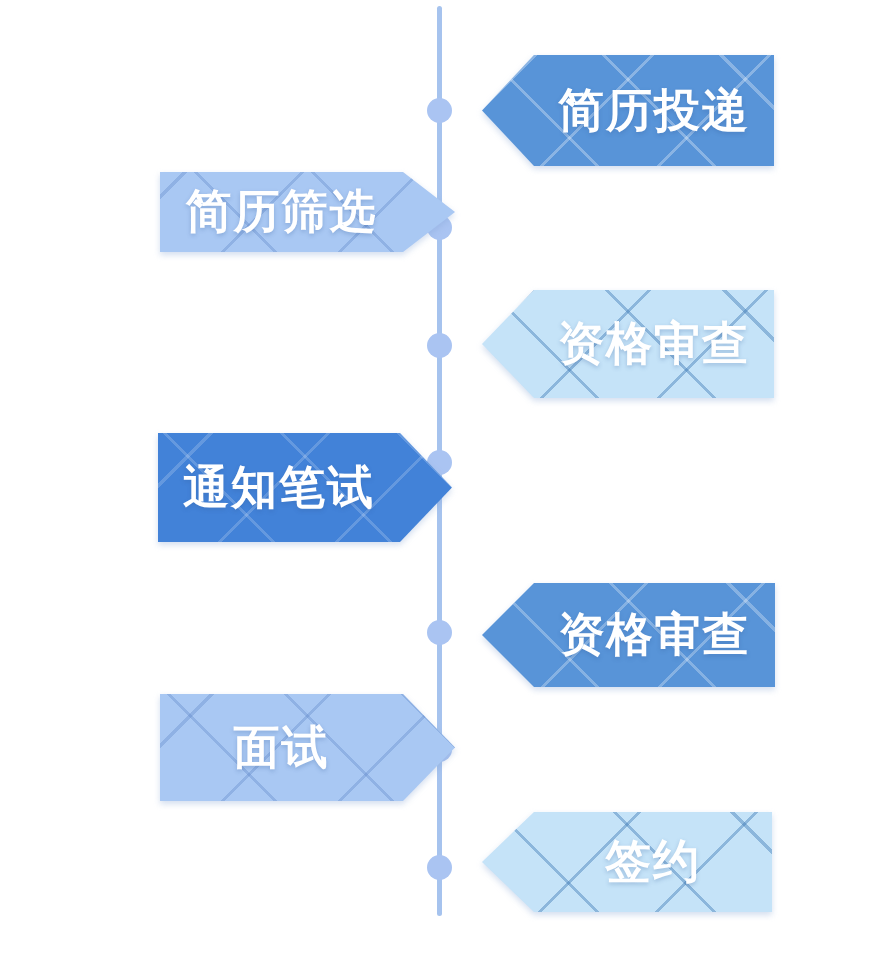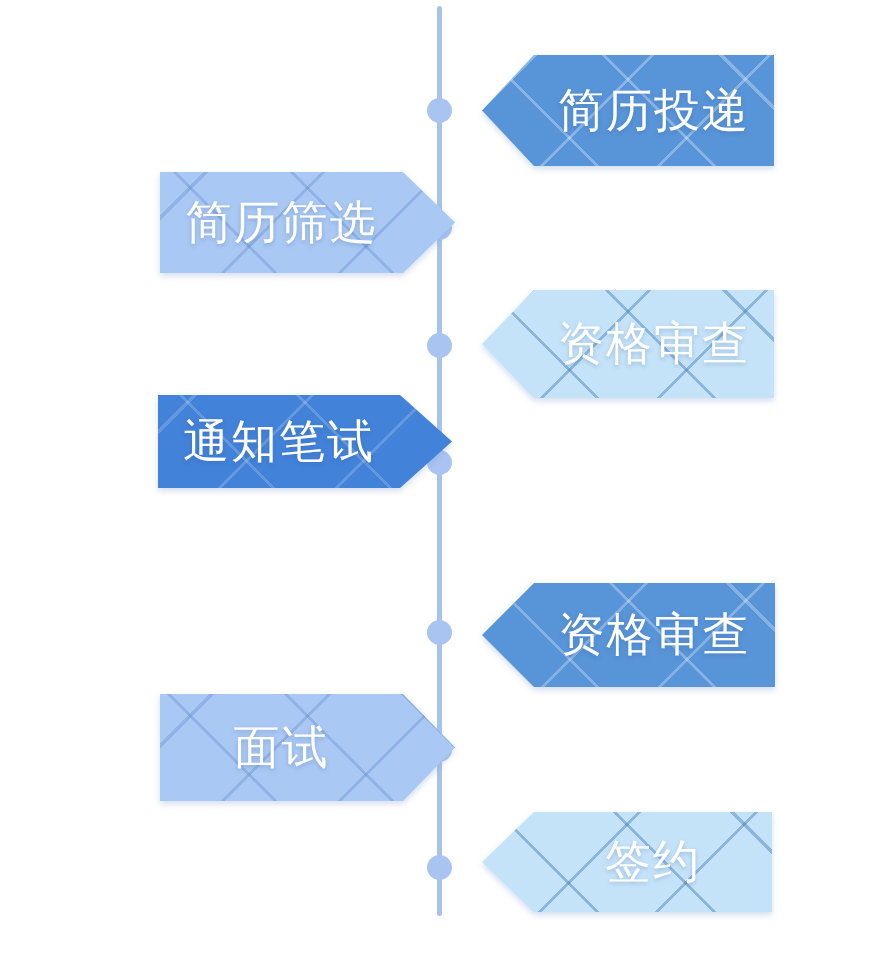--- a/index.html
+++ b/index.html
@@ -42,21 +42,21 @@
     clip-path: polygon(0% 50%, 52px 0%, 100% 0%, 100% 100%, 52px 100%);
     padding-left: 52px;
   }
   .step-banner.side-left {
     clip-path: polygon(0% 0%, calc(100% - 52px) 0%, 100% 50%, calc(100% - 52px) 100%, 0% 100%);
     padding-right: 52px;
   }
   .step-label {
     color: #ffffff;
     font-size: 46px;
-    font-weight: normal;
+    font-weight: bold;
     letter-spacing: 2px;
     white-space: nowrap;
     text-shadow: 0 2px 4px rgba(50, 90, 150, 0.28);
     user-select: none;
   }
 </style>
 </head>
 <body>
 
 <div id="canvas">
@@ -68,33 +68,33 @@
     <div class="timeline-node" style="width: 25px; height: 25px; left: 426.5px; top: 449.5px; background: rgb(170, 196, 242);"></div>
     <div class="timeline-node" style="width: 25px; height: 25px; left: 426.5px; top: 619.5px; background: rgb(170, 196, 242);"></div>
     <div class="timeline-node" style="width: 25px; height: 25px; left: 426.5px; top: 736.5px; background: rgb(170, 196, 242);"></div>
     <div class="timeline-node" style="width: 25px; height: 25px; left: 426.5px; top: 854.5px; background: rgb(170, 196, 242);"></div>
   <div class="step-wrap" style="left: 482px; top: 55px; width: 240px; height: 111px;">
     <div class="step-banner side-right" style="--fill: #5894d8; --pat: rgba(255,255,255,0.30);">
       <span class="step-label">简历投递</span>
     </div>
   </div>
 
-  <div class="step-wrap" style="left: 160px; top: 172px; width: 243px; height: 101px;">
+  <div class="step-wrap" style="left: 160px; top: 172px; width: 243px; height: 80px;">
     <div class="step-banner side-left" style="--fill: #a9c8f3; --pat: rgba(95,135,200,0.35);">
       <span class="step-label">简历筛选</span>
     </div>
   </div>
 
   <div class="step-wrap" style="left: 482px; top: 290px; width: 240px; height: 108px;">
     <div class="step-banner side-right" style="--fill: #c5e3f8; --pat: rgba(60,120,180,0.42);">
       <span class="step-label">资格审查</span>
     </div>
   </div>
 
-  <div class="step-wrap" style="left: 158px; top: 395px; width: 242px; height: 93px;">
+  <div class="step-wrap" style="left: 158px; top: 433px; width: 242px; height: 109px;">
     <div class="step-banner side-left" style="--fill: #4282d8; --pat: rgba(255,255,255,0.18);">
       <span class="step-label">通知笔试</span>
     </div>
   </div>
 
   <div class="step-wrap" style="left: 482px; top: 583px; width: 241px; height: 104px;">
     <div class="step-banner side-right" style="--fill: #5894d8; --pat: rgba(255,255,255,0.28);">
       <span class="step-label">资格审查</span>
     </div>
   </div>

